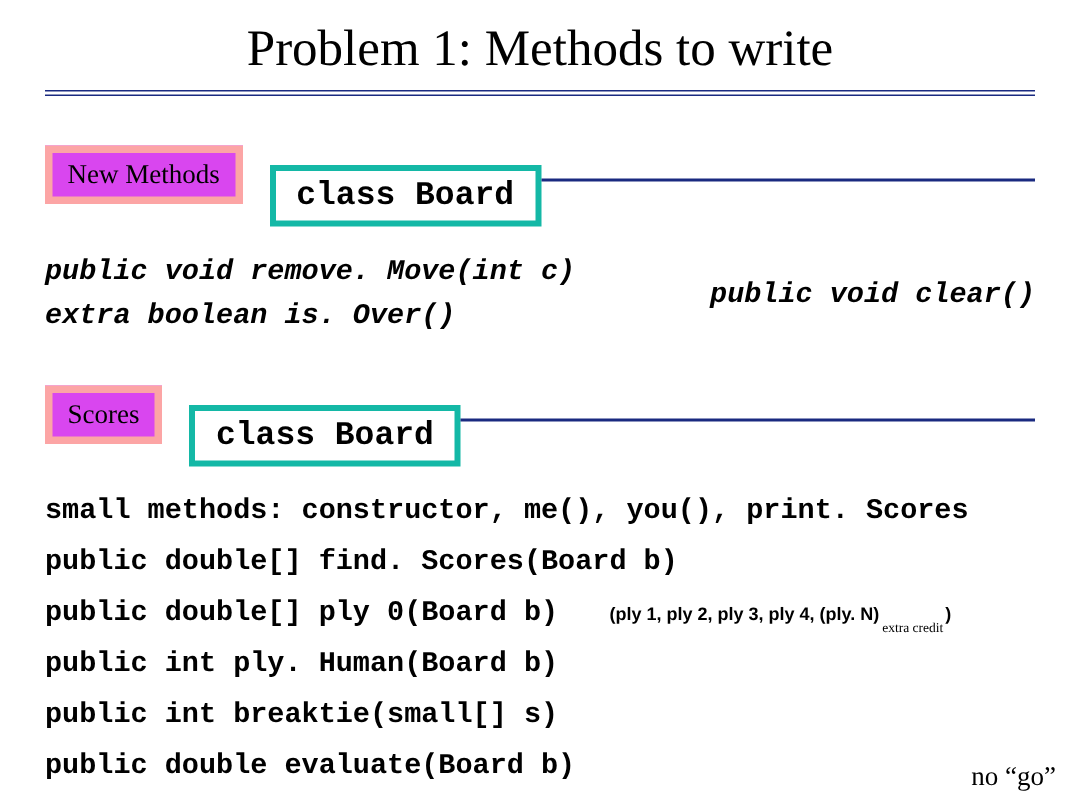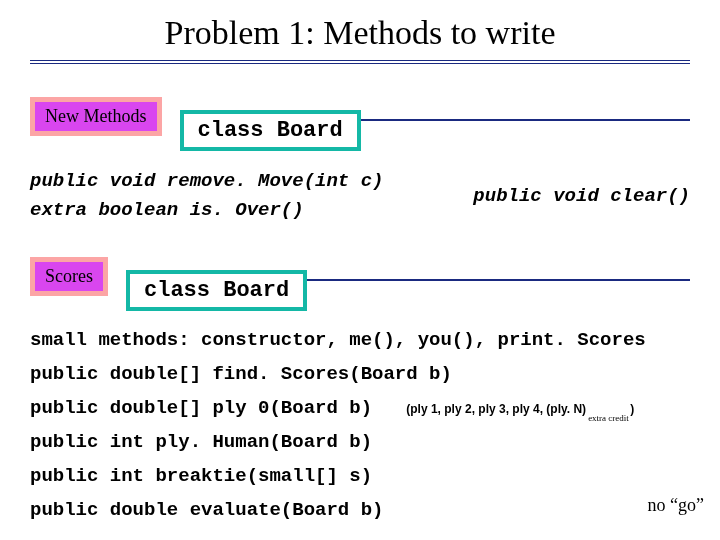--- a/index.html
+++ b/index.html
@@ -94,21 +94,21 @@
     font-size: 9px;
     font-family: "Times New Roman", serif;
     font-weight: normal;
     position: relative;
     left: 10px;
     top: 8px;
   }
   .no-go {
     position: absolute;
     right: 16px;
-    bottom: 24px;
+    bottom: 12px;
     font-size: 18px;
   }
 </style>
 </head>
 <body>
 
 <div class="slide">
   <h1 class="title">Problem 1:  Methods to write</h1>
   <div class="dbl-rule"></div>
 

